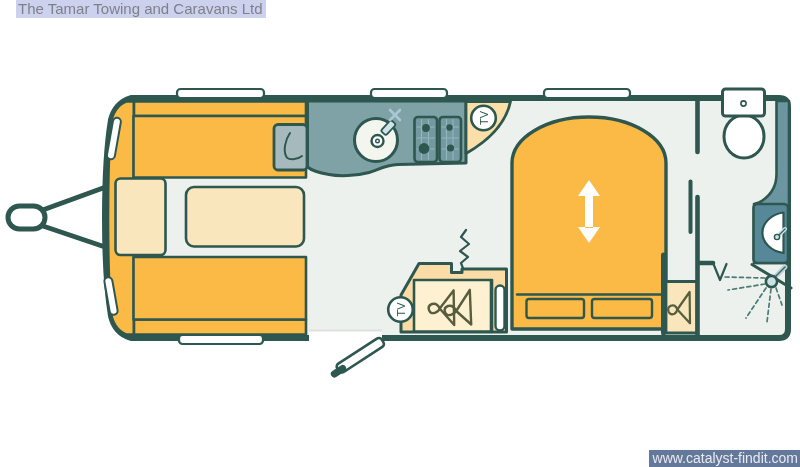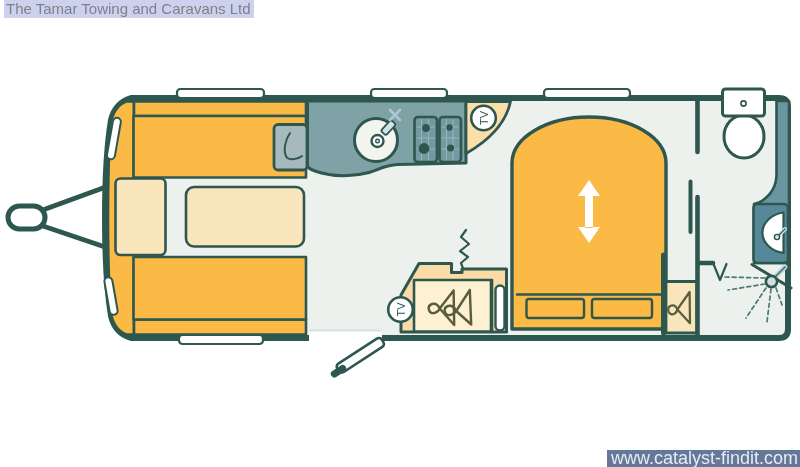--- a/index.html
+++ b/index.html
@@ -1,18 +1,18 @@
 <!DOCTYPE html>
 <html><head>
 <meta charset="utf-8">
 <style>
   html,body{margin:0;padding:0;background:#ffffff;width:800px;height:467px;overflow:hidden;}
   body{font-family:"Liberation Sans", sans-serif;position:relative;}
-  #title{position:absolute;left:4px;top:0;background:#ccd2ee;color:#80808a;font-size:15px;line-height:18px;padding:0 3px 0 2px;white-space:nowrap;}
-  #mark{position:absolute;right:0;top:450px;background:#64789a;color:#e9eaf2;font-size:18px;line-height:17px;padding:0 2px 0 4px;white-space:nowrap;}
+  #title{position:absolute;left:16px;top:0;background:#ccd2ee;color:#80808a;font-size:15px;line-height:18px;padding:0 3px 0 2px;white-space:nowrap;}
+  #mark{position:absolute;right:0;top:450px;background:#64789a;color:#e9eaf2;font-size:14px;line-height:17px;padding:0 2px 0 4px;white-space:nowrap;}
 </style>
 </head>
 <body>
 
 <div id="title">The Tamar Towing and Caravans Ltd</div>
 <svg width="800" height="467" viewBox="0 0 800 467" xmlns="http://www.w3.org/2000/svg">
 <defs>
 </defs>
 <g stroke-linecap="round" stroke-linejoin="round">
 

